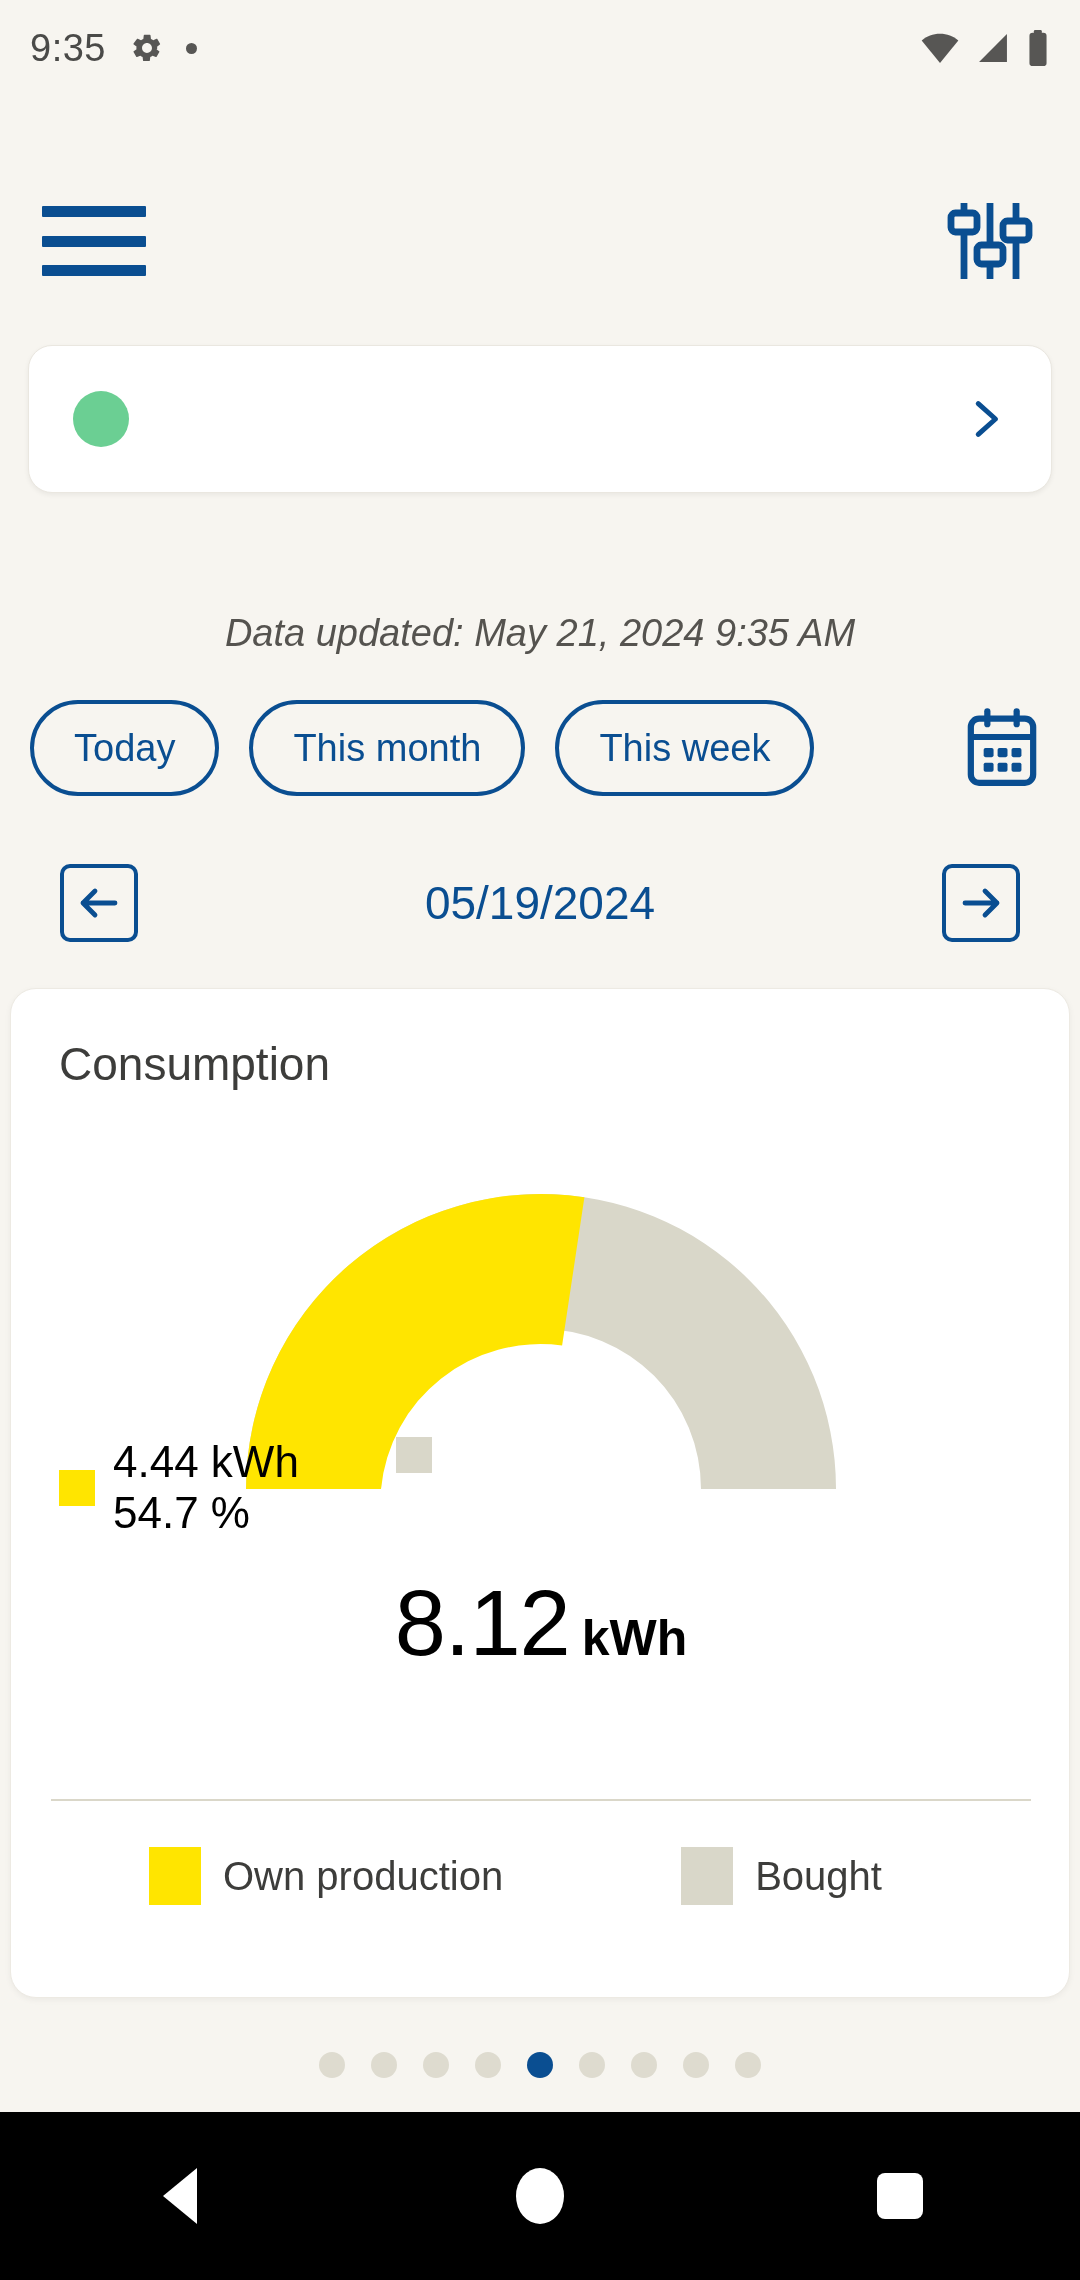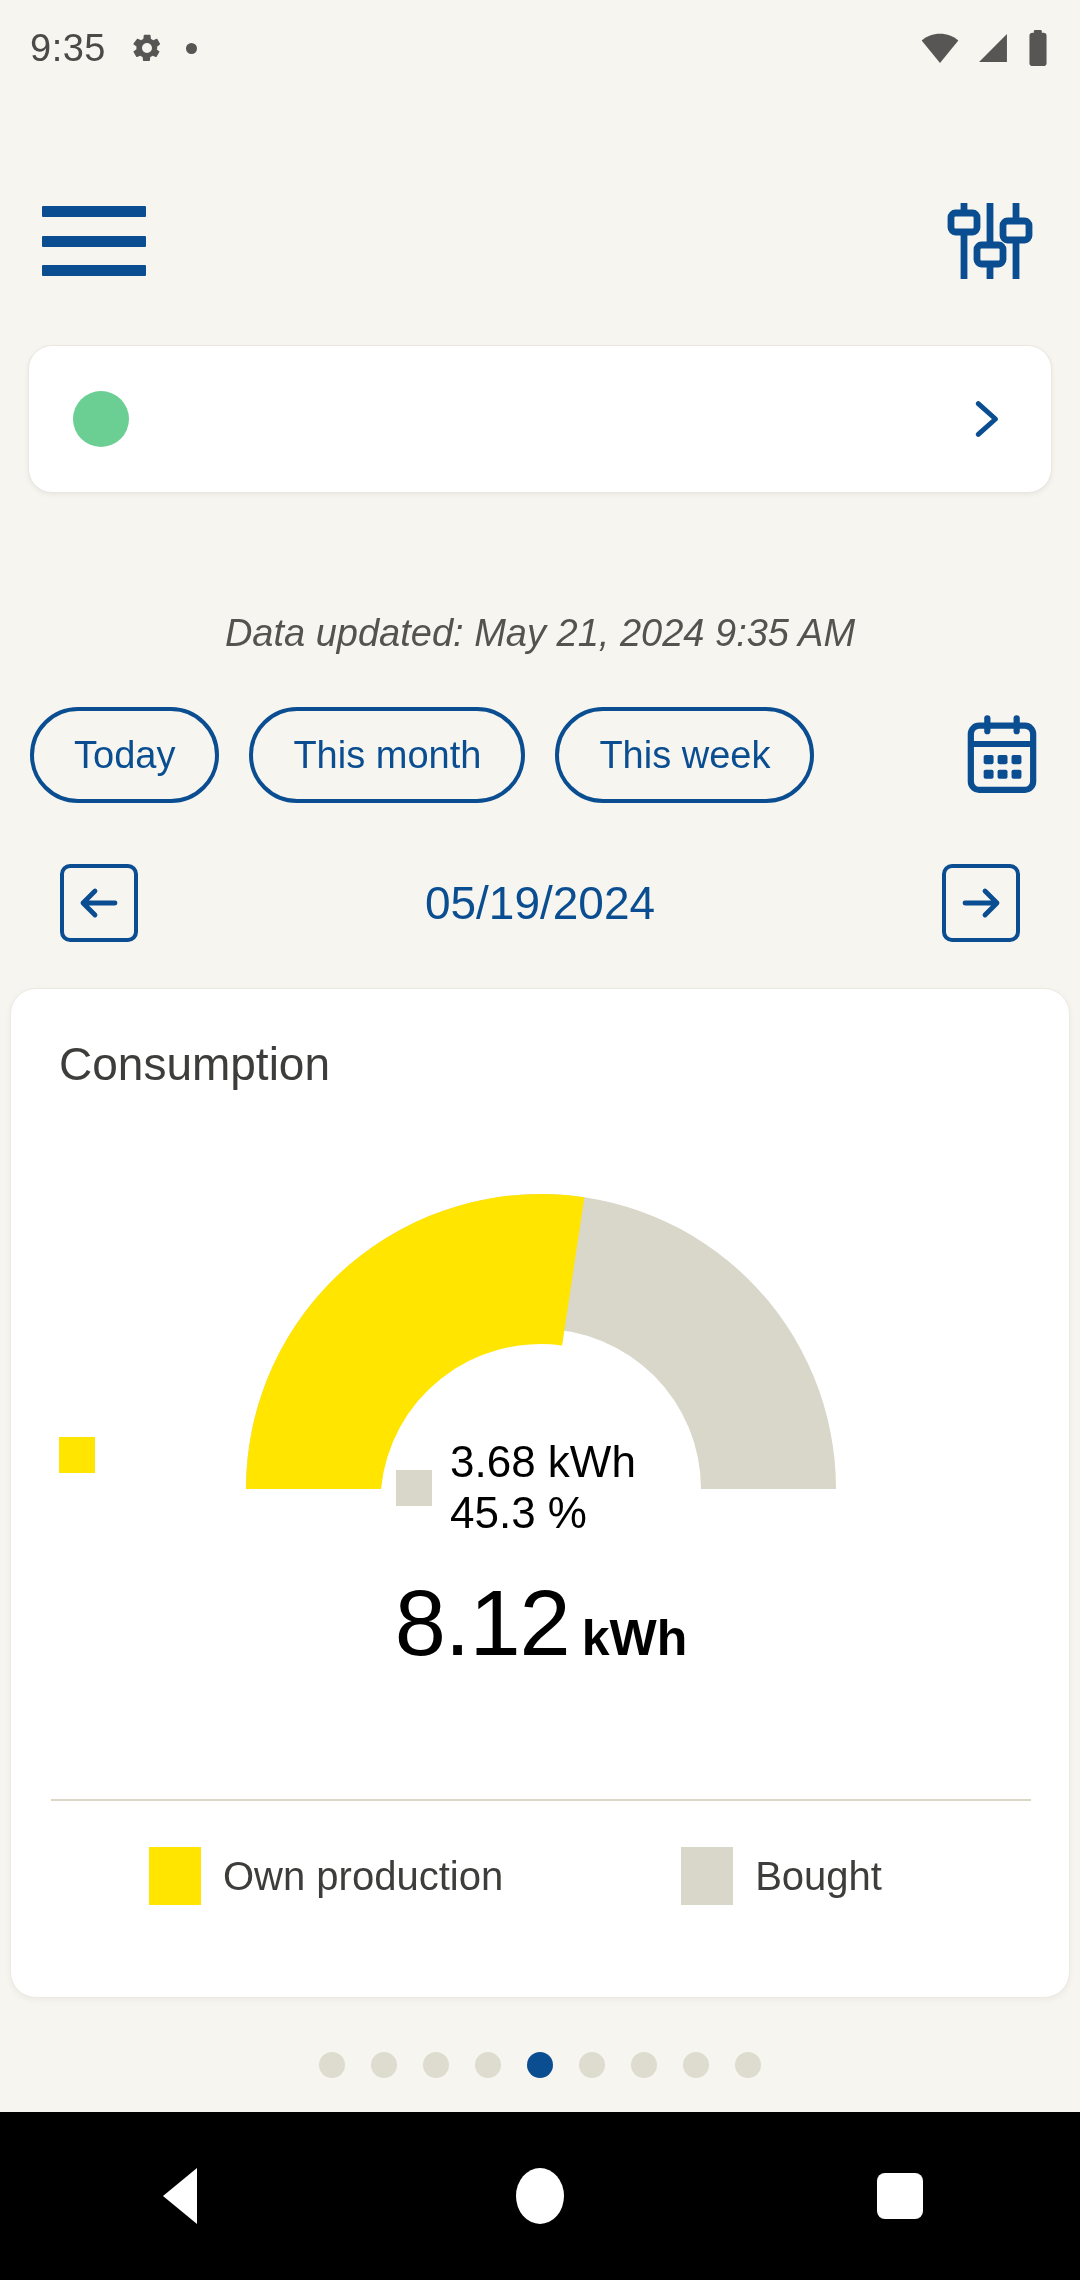--- a/index.html
+++ b/index.html
@@ -47,21 +47,21 @@
 
   
   .updated {
     position: absolute; top: 612px; left: 0; width: 1080px;
     text-align: center; font-style: italic; font-size: 38px; color: #55534F;
   }
 
   
   .chips {
     position: absolute; top: 700px; left: 0; width: 1080px; height: 110px;
-    display: flex; align-items: center; padding: 0 30px; gap: 30px;
+    display: flex; padding: 0 30px; gap: 30px;
   }
   .chip {
     border: 4px solid #0A4E91; color: #0A4E91; background: transparent;
     border-radius: 55px; height: 96px; padding: 0 40px;
     display: flex; align-items: center; justify-content: center;
     font-size: 38px; cursor: pointer; white-space: nowrap;
   }
   .cal-wrap { margin-left: auto; width: 96px; height: 96px; display:flex; align-items:center; justify-content:center; cursor:pointer;}
 
   
@@ -221,28 +221,28 @@
 
       <svg class="gauge-svg" width="700" height="360" viewBox="0 0 700 360">
 
         <path d="M 55 350 A 295 295 0 0 1 645 350 L 510 350 A 160 160 0 0 0 190 350 Z" fill="#D9D7C9"></path>
 
         <path d="M 55 350 A 295 295 0 0 1 393.4 58.2 L 371.1 206.6 A 160 160 0 0 0 190 350 Z" fill="#FFE500"></path>
       </svg>
 
       <div class="lbl lbl-left">
         <span class="lbl-sq" style="background:#FFE500"></span>
+        <span class="lbl-txt">
+          <span>4.44 kWh</span><br>
+          <span>54.7 %</span>
+        </span>
       </div>
 
       <div class="lbl lbl-right">
         <span class="lbl-sq" style="background:#D9D7C9"></span>
-        <span class="lbl-txt">
-          <span>3.68 kWh</span><br>
-          <span>45.3 %</span>
-        </span>
       </div>
 
       <div class="center-val">
         <span class="center-num">8.12</span>
         <span class="center-unit">kWh</span>
       </div>
     </div>
 
     <div class="divider"></div>
 

